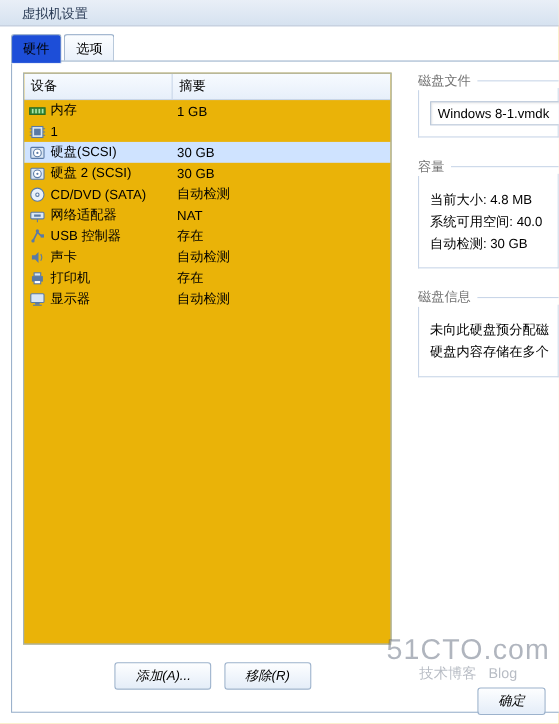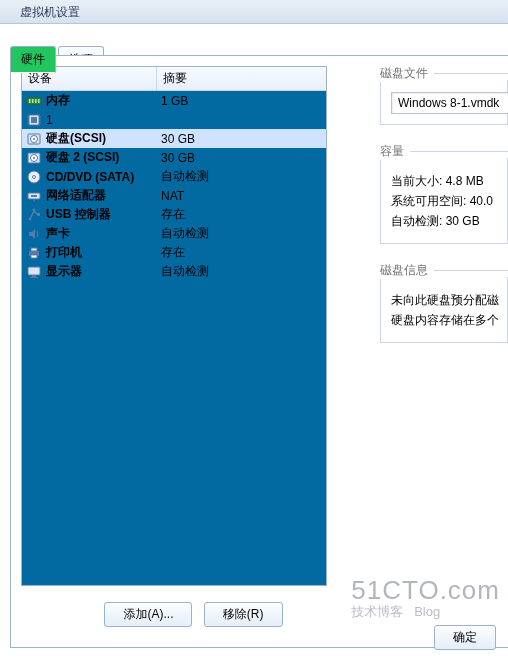--- a/index.html
+++ b/index.html
@@ -33,39 +33,38 @@
     border: 1px solid #9cb2cc;
     border-bottom: none;
     background: linear-gradient(#fbfdff, #e8f0fa);
     border-radius: 3px 3px 0 0;
     margin-right: -1px;
     position: relative;
     top: 1px;
     cursor: default;
   }
   .tab.active {
-    background: #22c55e;
+    background: #1d4ed8;
     z-index: 2;
     border-bottom: 1px solid #fff;
-    margin-top: 15px;
   }
   .panel-border {
     border: 1px solid #9cb2cc;
     position: absolute;
     left: 10px;
     top: 55px;
     right: -20px;
     bottom: 10px;
     padding: 10px;
     background: #fff;
   }
   .device-listbox {
     border: 1px solid #9cb2cc;
-    background: #0369a1;
-    width: 306px;
+    background: #eab308;
+    width: 335px;
     height: 520px;
     overflow: hidden;
   }
   .dl-header {
     display: flex;
     background: linear-gradient(#f7fbff, #e7effa);
     border-bottom: 1px solid #c9d6e8;
     font-size: 12px;
   }
   .dl-header > div {
@@ -86,21 +85,21 @@
     background: #cfe3ff;
   }
   .dl-row .icon {
     width: 16px;
     height: 16px;
     margin-right: 4px;
     display: inline-flex;
     align-items: center;
     justify-content: center;
   }
-  .dl-row .device-name { width: 115px; font-weight: bold; }
+  .dl-row .device-name { width: 115px; }
   .dl-row .device-summary { flex: 1; }
   .right-col {
     position: absolute;
     left: 380px;
     top: 65px;
     right: 0;
     font-size: 12px;
   }
   .fieldset {
     margin-bottom: 18px;
@@ -150,31 +149,32 @@
   }
   .btn {
     display: inline-block;
     border: 1px solid #9cb2cc;
     background: linear-gradient(#fdfeff, #e4edf8);
     padding: 3px 18px;
     margin: 0 4px;
     border-radius: 3px;
     font-size: 12px;
     cursor: default;
+    font-style: italic;
   }
   .ok-btn-wrap {
     position: absolute;
     right: 8px;
     bottom: 8px;
   }
   .watermark {
     position: absolute;
     right: 8px;
     bottom: 40px;
-    text-align: left;
+    text-align: center;
     font-family: "Arial Black", Arial, sans-serif;
     color: rgba(80,90,110,0.45);
     pointer-events: none;
     line-height: 1;
     margin-top: 28px;
   }
   .watermark .big { font-size: 26px; letter-spacing: 1px; text-shadow: 1px 1px 0 rgba(255,255,255,0.6); }
   .watermark .small { font-size: 13px; opacity: .9; margin-top: 2px; }
   svg { display: block; }
 </style>

